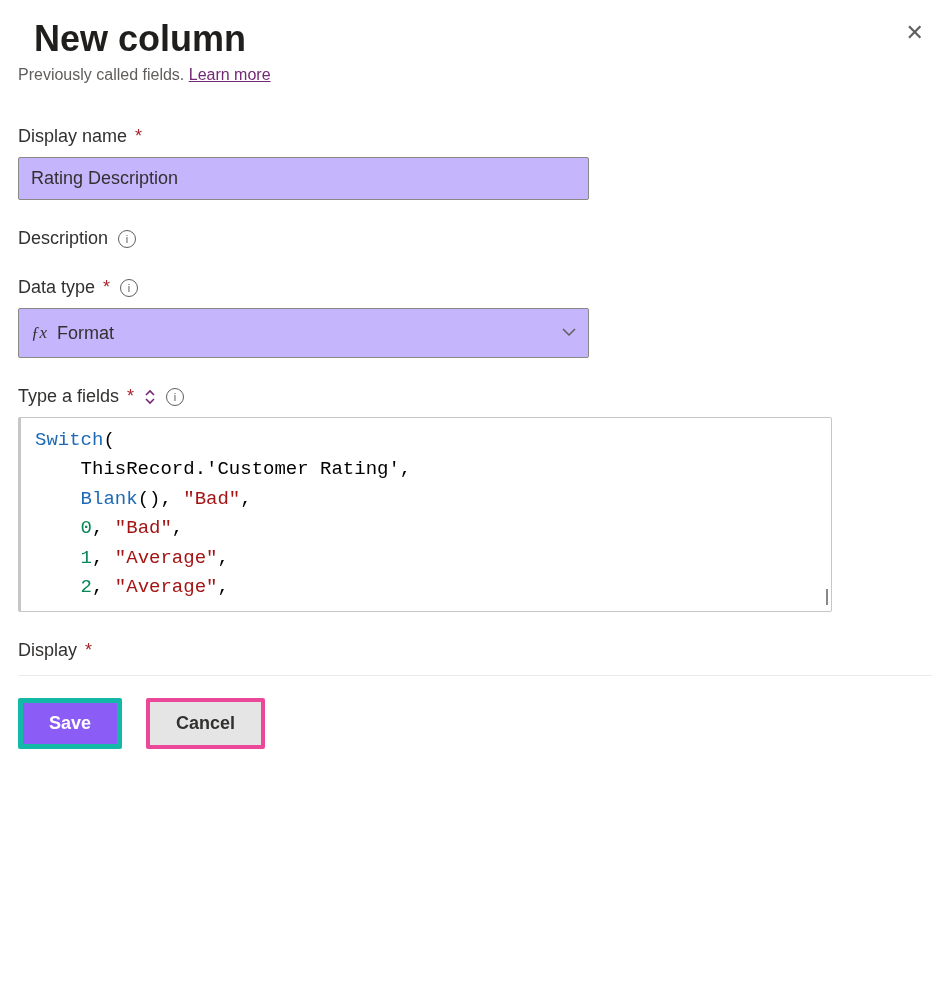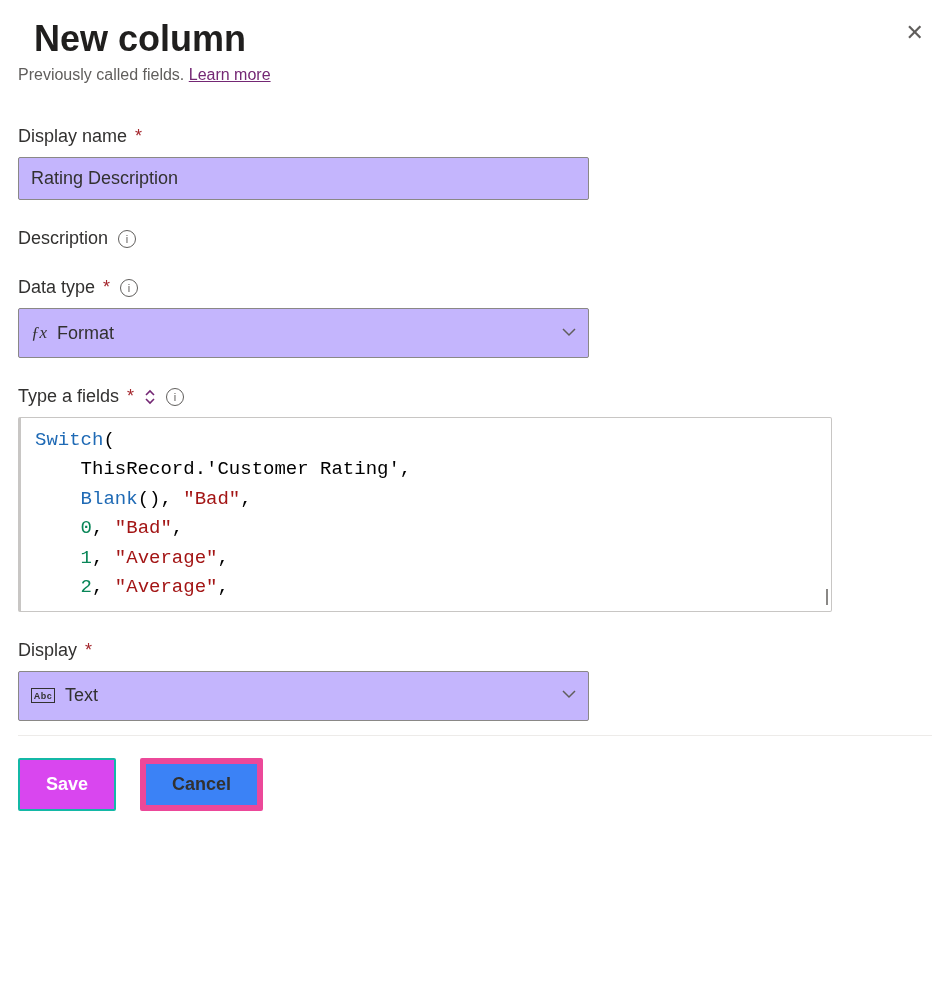--- a/index.html
+++ b/index.html
@@ -112,24 +112,24 @@
   }
   button.btn {
     font-size: 18px;
     font-weight: 600;
     padding: 10px 26px;
     border-radius: 2px;
     cursor:pointer;
     font-family: inherit;
   }
   button.primary {
-    background:#d946ef; color:#fff; border:2px solid #14b8a6;
+    background:#8b5cf6; color:#fff; border:5px solid #14b8a6;
   }
   button.secondary {
-    background:#3b82f6; color:#323130; border:6px solid #ec4899;
+    background:#e5e5e5; color:#323130; border:4px solid #ec4899;
   }
   .scroll-hint{
     position:absolute; right:3px; bottom:6px; width:10px; height:16px;
     border-right:2px solid #8a8886;
   }
 </style>
 </head>
 <body>
 
 <div class="header-row">
@@ -191,29 +191,18 @@
     <span class="tok-num">0</span><span class="tok-plain">, </span><span class="tok-str">"Bad"</span><span class="tok-plain">,</span>
     <span class="tok-num">1</span><span class="tok-plain">, </span><span class="tok-str">"Average"</span><span class="tok-plain">,</span>
     <span class="tok-num">2</span><span class="tok-plain">, </span><span class="tok-str">"Average"</span><span class="tok-plain">,</span><span class="scroll-hint"></span></div>
 </div>
 
 <div class="field-group" style="margin-bottom:10px;">
   <div class="field-label">
     <span>Display</span>
       <span class="req">*</span>
   </div>
-  <div class="select-box">
-    <span class="select-left">
-      <span class="abc-icon">Abc</span>
-      <span>Text</span>
-    </span>
-    <span class="chevron">
-      <svg width="14" height="14" viewBox="0 0 14 14">
-          <path d="M1 4 L7 10 L13 4" fill="none" stroke="#605e5c" stroke-width="1.5"></path>
-        </svg>
-    </span>
-  </div>
 </div>
 
 <div class="footer">
   <button class="btn primary">Save</button>
   <button class="btn secondary">Cancel</button>
 </div>
 
 </body></html>

